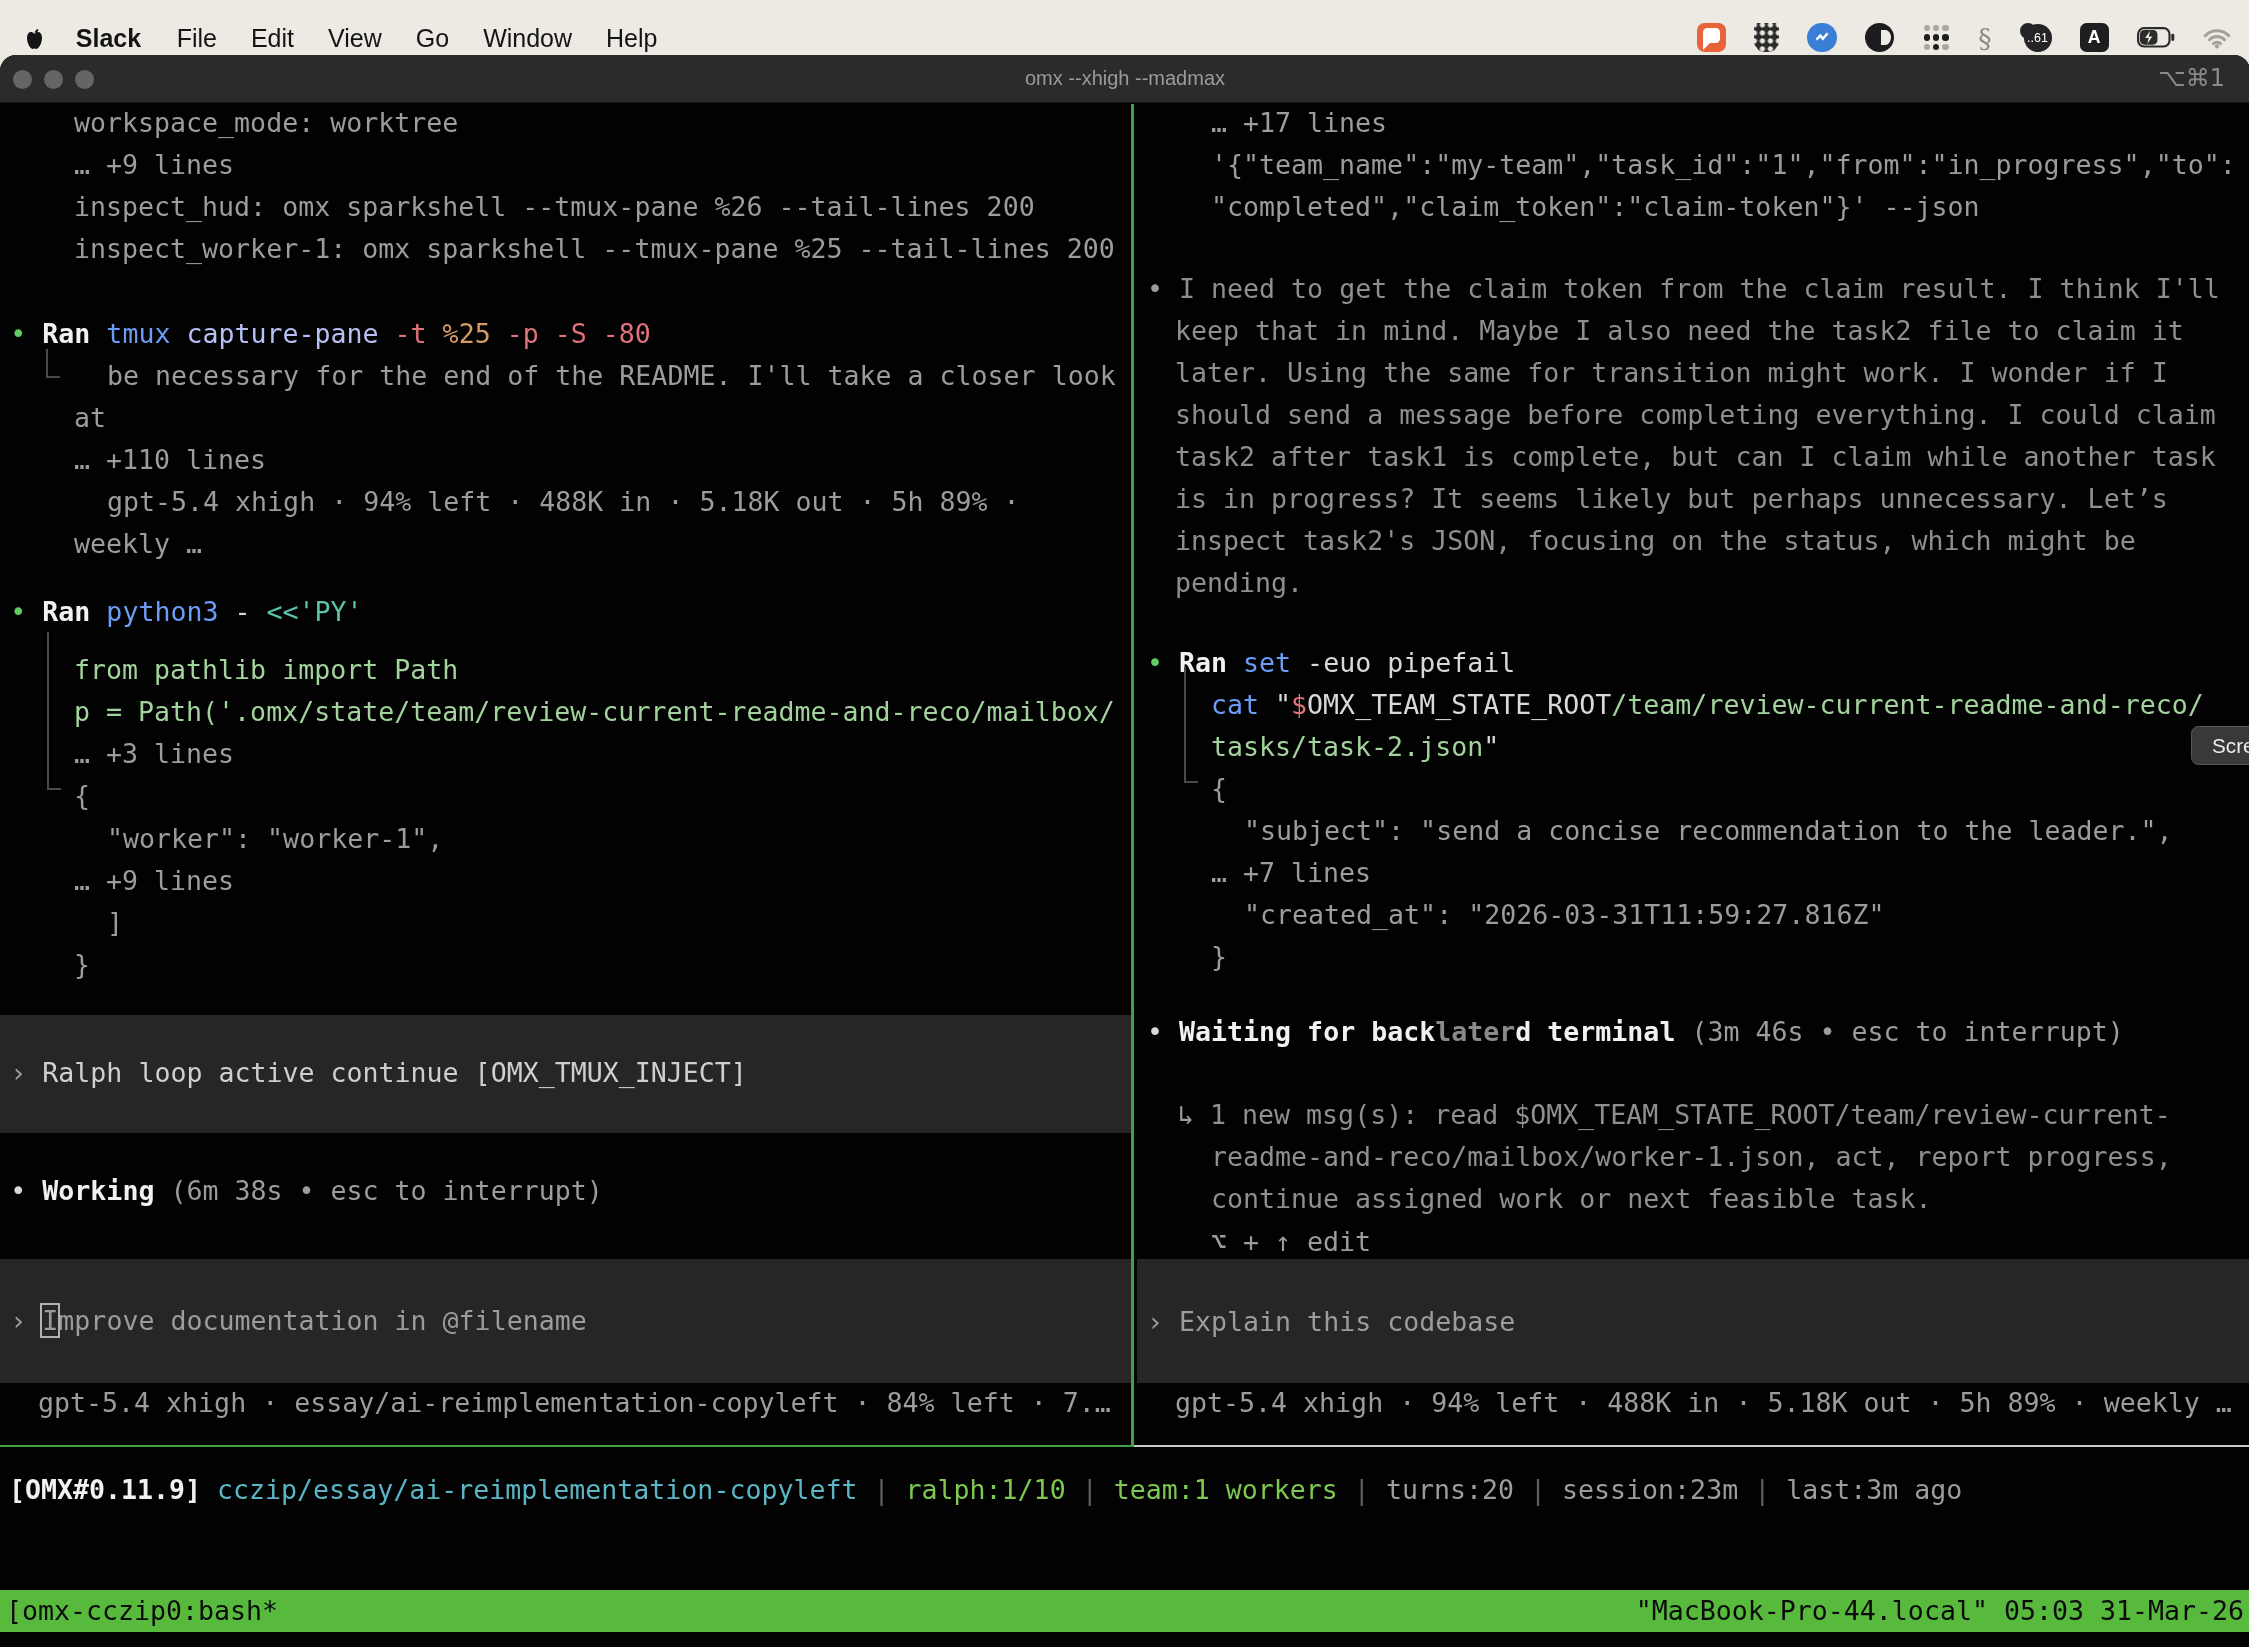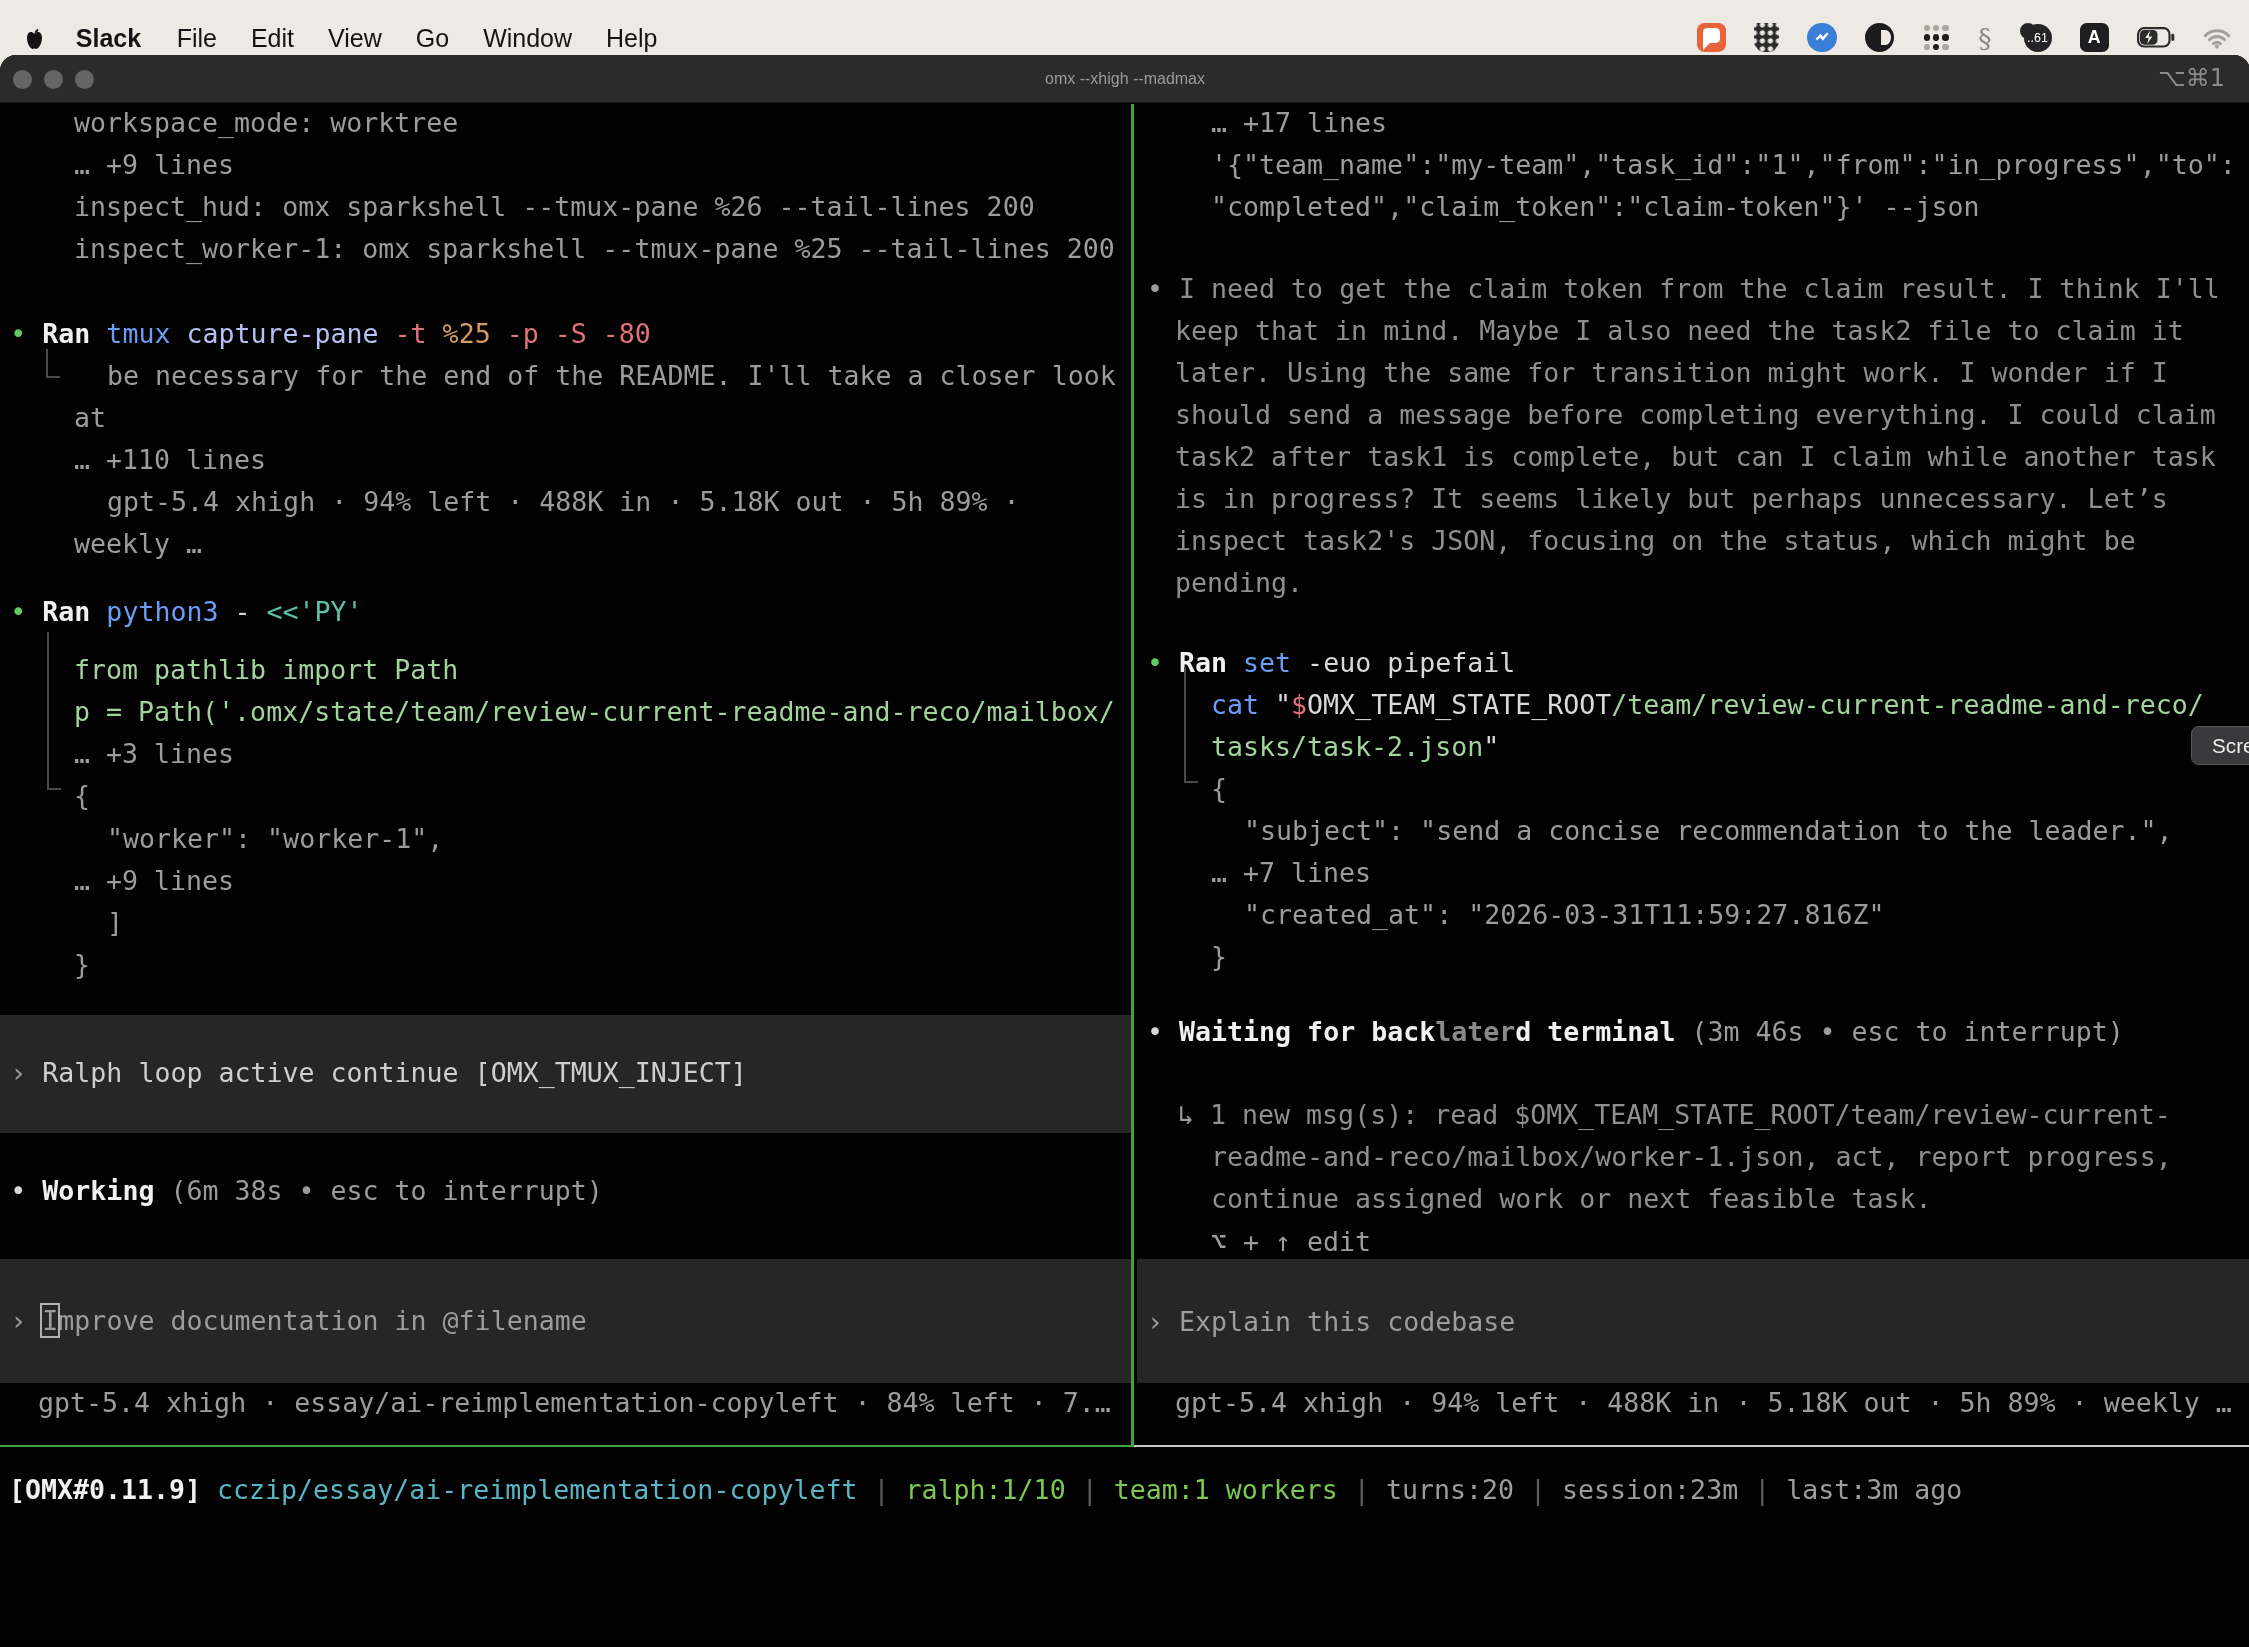--- a/index.html
+++ b/index.html
@@ -36,21 +36,21 @@
        display:flex;align-items:center;justify-content:center;font-family:"Liberation Sans",sans-serif;}
 
   
   .desktop-strip{position:absolute;left:0;top:53px;width:2250px;height:19px;background:#eceae2;z-index:1;}
   .window{position:absolute;left:0;top:55px;width:2250px;height:1593px;background:#020202;
           border-radius:16px 16px 0 0;z-index:2;overflow:hidden;}
   .titlebar{position:absolute;left:0;top:0;width:100%;height:47px;background:#2b2b2b;
             border-bottom:0.7px solid #161616;}
   .tl{position:absolute;top:14.8px;width:19px;height:19px;border-radius:50%;background:#656565;}
   .title{position:absolute;left:0;right:0;top:0;height:47px;line-height:47px;text-align:center;
-         color:#9b9b9b;font-size:16px;font-family:"Liberation Sans",sans-serif;}
+         color:#9b9b9b;font-size:20px;font-family:"Liberation Sans",sans-serif;}
   .shortcut{position:absolute;right:25px;top:0;height:47px;line-height:47px;color:#8a8a8a;
          font-size:24px;font-family:"DejaVu Sans",sans-serif;}
 
   
   .line{position:absolute;height:42px;line-height:42px;font-size:26.6px;white-space:pre;color:#9c9c9c;}
   .w{color:#d9d9d9;}
   .wb{color:#f1f1f1;font-weight:700;}
   .dimb{color:#8a8a8a;font-weight:700;}
   .bl{color:#6b9df6;}
   .lav{color:#b6c0f3;}
@@ -224,16 +224,20 @@
   <div class="line it" style="left:1211px;top:1081px">readme-and-reco/mailbox/worker-1.json, act, report progress,</div>
   <div class="line it" style="left:1211px;top:1123px">continue assigned work or next feasible task.</div>
   <div class="line" style="left:1211px;top:1166px">⌥ + ↑ edit</div>
 
   <div class="line" style="left:1147px;top:1246px"><span>› </span><span>Explain this codebase</span></div>
 
   <div class="line" style="left:1175px;top:1327px">gpt-5.4 xhigh · 94% left · 488K in · 5.18K out · 5h 89% · weekly …</div>
 
   <div class="line" style="left:8.9px;top:1414px"><span class="wb">[OMX#0.11.9]</span><span class="cy"> cczip/essay/ai-reimplementation-copyleft</span><span class="sep"> | </span><span class="sg">ralph:1/10</span><span class="sep"> | </span><span class="sg">team:1 workers</span><span class="sep"> | </span><span>turns:20</span><span class="sep"> | </span><span>session:23m</span><span class="sep"> | </span><span>last:3m ago</span></div>
 
+  <div class="tmuxbar">
+    <div class="line" style="left:5.9px;top:0">[omx-cczip0:bash*</div>
+    <div class="line" style="right:5.9px;top:0">"MacBook-Pro-44.local" 05:03 31-Mar-26</div>
+  </div>
 
   <div class="tooltip">Scre</div>
 </div>
 
 
 </body></html>

